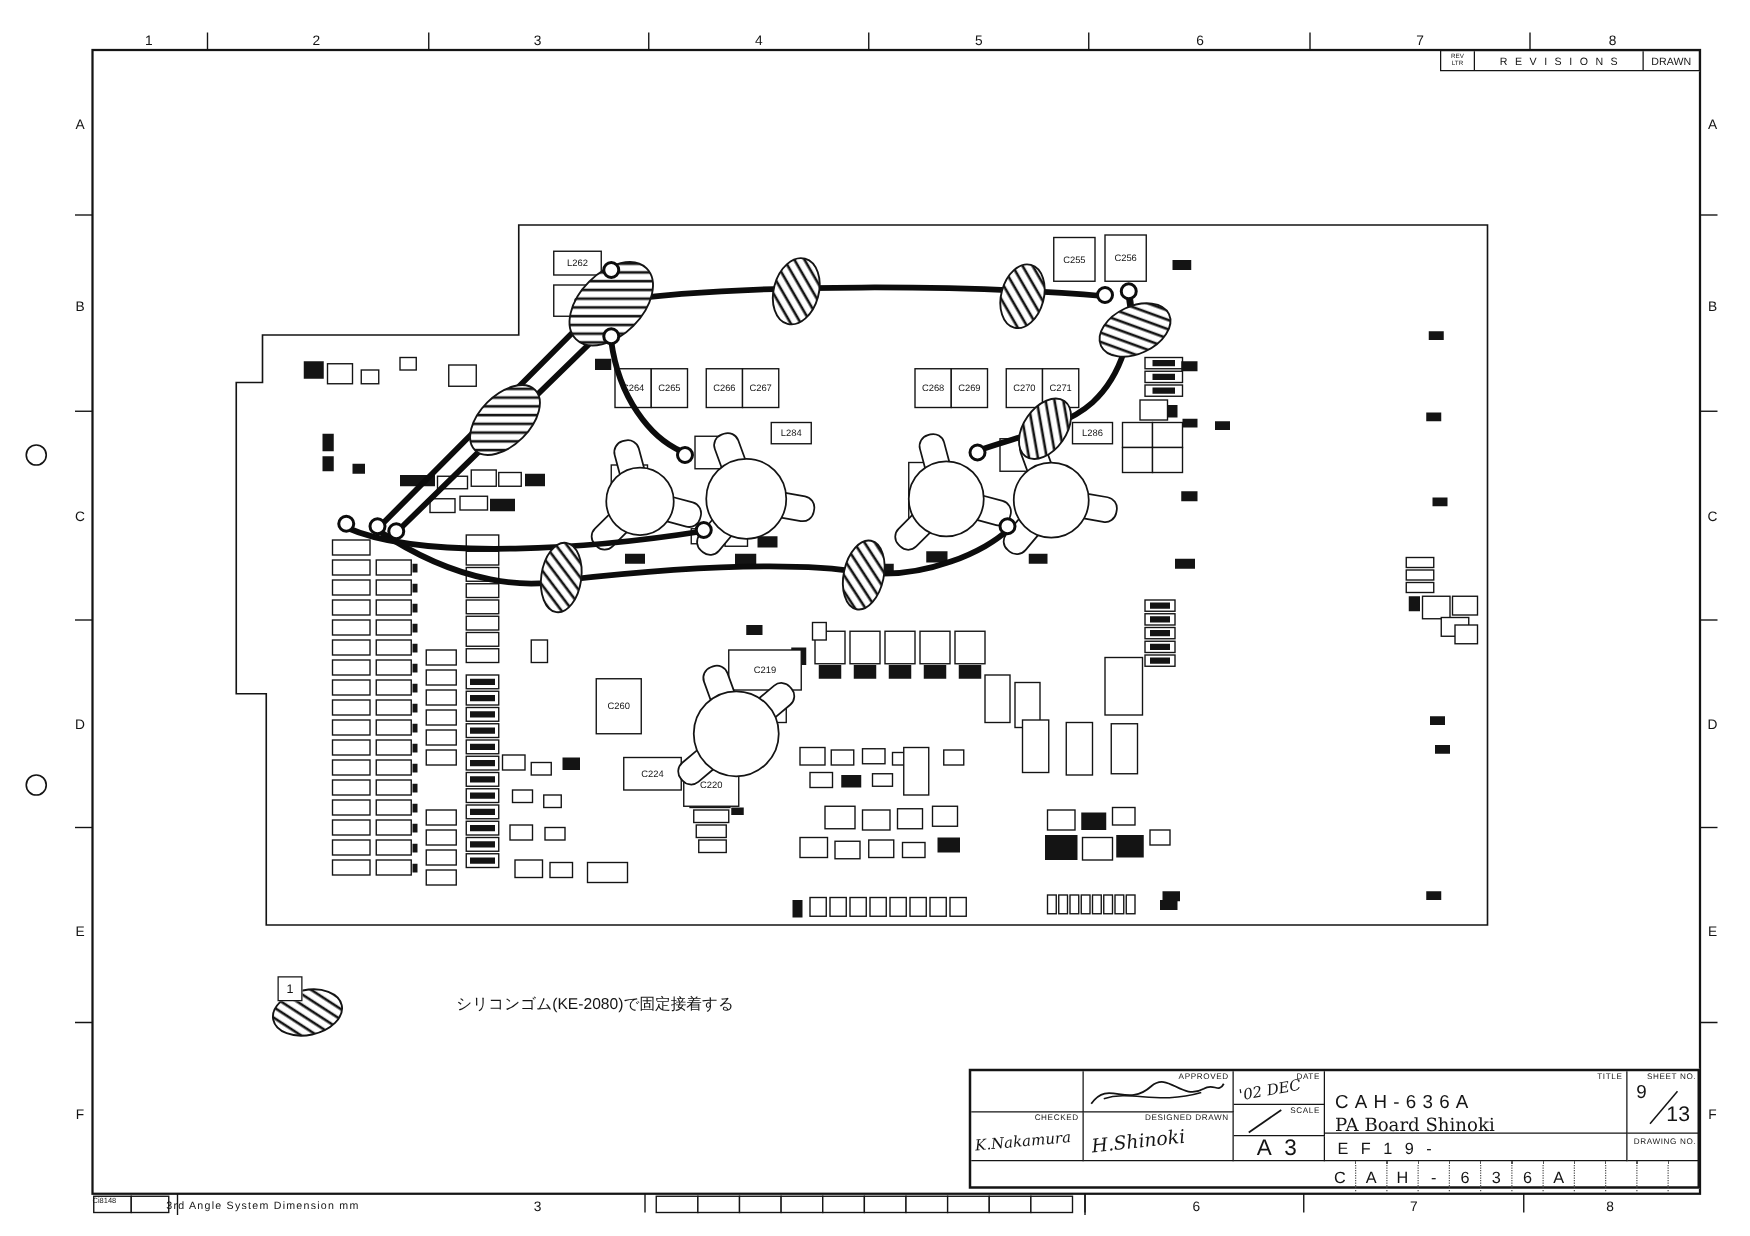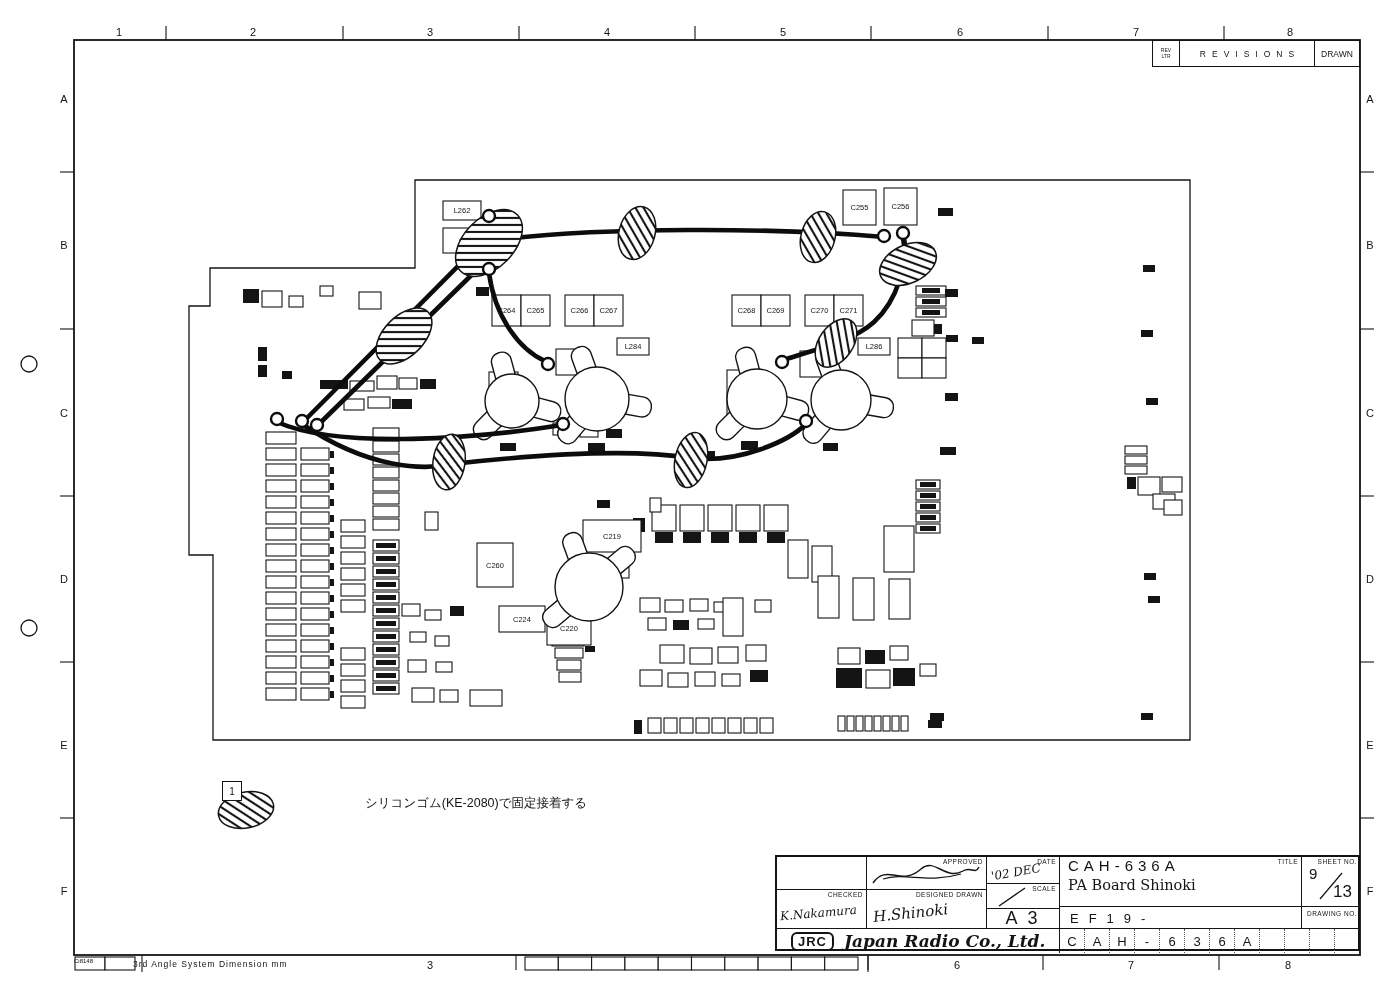--- a/index.html
+++ b/index.html
@@ -1,42 +1,42 @@
 <!DOCTYPE html>
 <html><head>
 <meta charset="utf-8">
 <style>
   html,body{margin:0;padding:0;background:#e8e8e8;}
   #sheet{position:relative;width:1400px;height:989px;background:#ffffff;overflow:hidden;
          font-family:"Liberation Sans",sans-serif;color:#141414;}
   #art{position:absolute;left:0;top:0;z-index:0;}
   .ov{position:absolute;z-index:2;}
   
-  .revbox{left:1152px;top:40px;width:208px;height:27px;border:1.5px solid #141414;
+  .revbox{left:1152px;top:40px;width:208px;height:17px;border:1.5px solid #141414;
           display:flex;align-items:stretch;box-sizing:border-box;background:#fff;justify-content:flex-end;}
   .revltr{width:26px;border-right:1px solid #141414;font-size:5px;line-height:5.5px;
           display:flex;flex-direction:column;justify-content:center;align-items:center;}
   .revttl{flex:1;display:flex;align-items:center;justify-content:center;font-size:8.5px;letter-spacing:6px;padding-left:6px;}
   .revapd{width:44px;border-left:1px solid #141414;display:flex;align-items:center;justify-content:center;font-size:8.5px;}
   
   .itembox{left:222px;top:781px;width:18px;height:18px;border:1.5px solid #141414;
            display:flex;align-items:center;justify-content:center;font-size:10px;background:#fff;}
   .notejp{left:365px;top:795px;font-size:12.5px;}
   .noteen{left:363px;top:818px;font-size:12.5px;font-family:"DejaVu Serif",serif;}
   
   .formcode{left:74px;top:958px;font-size:6px;}
   .projnote{left:133px;top:959px;font-size:8.5px;letter-spacing:1px;}
   
   .tb{left:775px;top:855px;width:585px;height:96px;border:2px solid #141414;box-sizing:border-box;background:#fff;}
   .tb .cell{position:absolute;box-sizing:border-box;}
   .lbl{position:absolute;top:1px;right:3px;font-size:6.5px;letter-spacing:0.5px;}
   .br{border-right:1px solid #141414;}
   .bb{border-bottom:1px solid #141414;}
   .sig{font-family:"DejaVu Serif",serif;font-style:italic;}
-  .model{font-size:15px;letter-spacing:5px;padding:0 0 0 8px;}
+  .model{font-size:15px;letter-spacing:5px;padding:16px 0 0 8px;}
   .product{font-size:14.5px;font-family:"DejaVu Serif",serif;padding:3px 0 0 8px;}
   .coderow{font-size:13px;letter-spacing:10px;padding:4px 0 0 10px;}
   .dncells{display:flex;height:100%;}
   .dncell{flex:1;display:flex;align-items:center;justify-content:center;font-size:13px;}
   .dncell + .dncell{border-left:1px dotted #555;}
   .fract9{position:absolute;left:7px;top:8px;font-size:15px;}
   .fract13{position:absolute;right:8px;bottom:4px;font-size:17px;}
   .sizetxt{display:flex;width:100%;height:100%;align-items:center;justify-content:center;font-size:18px;letter-spacing:3px;}
   .jrclogo{display:inline-block;border:2px solid #141414;border-radius:6px;padding:0px 5px;
            font-weight:bold;font-size:13px;letter-spacing:1px;}
@@ -475,24 +475,20 @@
     </div>
     <div class="cell br bb" style="left:0;top:33px;width:90px;height:39px;">
       <span class="lbl">CHECKED</span>
       <span class="sig" style="position:absolute;left:3px;top:16px;font-size:12px;transform:rotate(-5deg);">K.Nakamura</span>
     </div>
     <div class="cell br bb" style="left:90px;top:33px;width:120px;height:39px;">
       <span class="lbl">DESIGNED DRAWN</span>
       <span class="sig" style="position:absolute;left:6px;top:14px;font-size:15px;transform:rotate(-6deg);">H.Shinoki</span>
     </div>
 
-    <div class="cell br" style="left:0;top:72px;width:283px;height:24px;display:flex;align-items:center;padding-left:14px;">
-      <span class="jrclogo">JRC</span>
-      <span class="company">Japan Radio Co., Ltd.</span>
-    </div>
 
     <div class="cell br bb" style="left:210px;top:0;width:73px;height:27px;">
       <span class="lbl">DATE</span>
       <span class="sig" style="position:absolute;left:4px;top:8px;font-size:12px;transform:rotate(-10deg);">'02 DEC</span>
     </div>
     <div class="cell br bb" style="left:210px;top:27px;width:73px;height:25px;">
       <span class="lbl">SCALE</span>
       <svg width="40" height="22" style="position:absolute;left:6px;top:2px;">
         <line x1="6" y1="20" x2="32" y2="2" stroke="#141414" stroke-width="1.4"></line>
       </svg>

